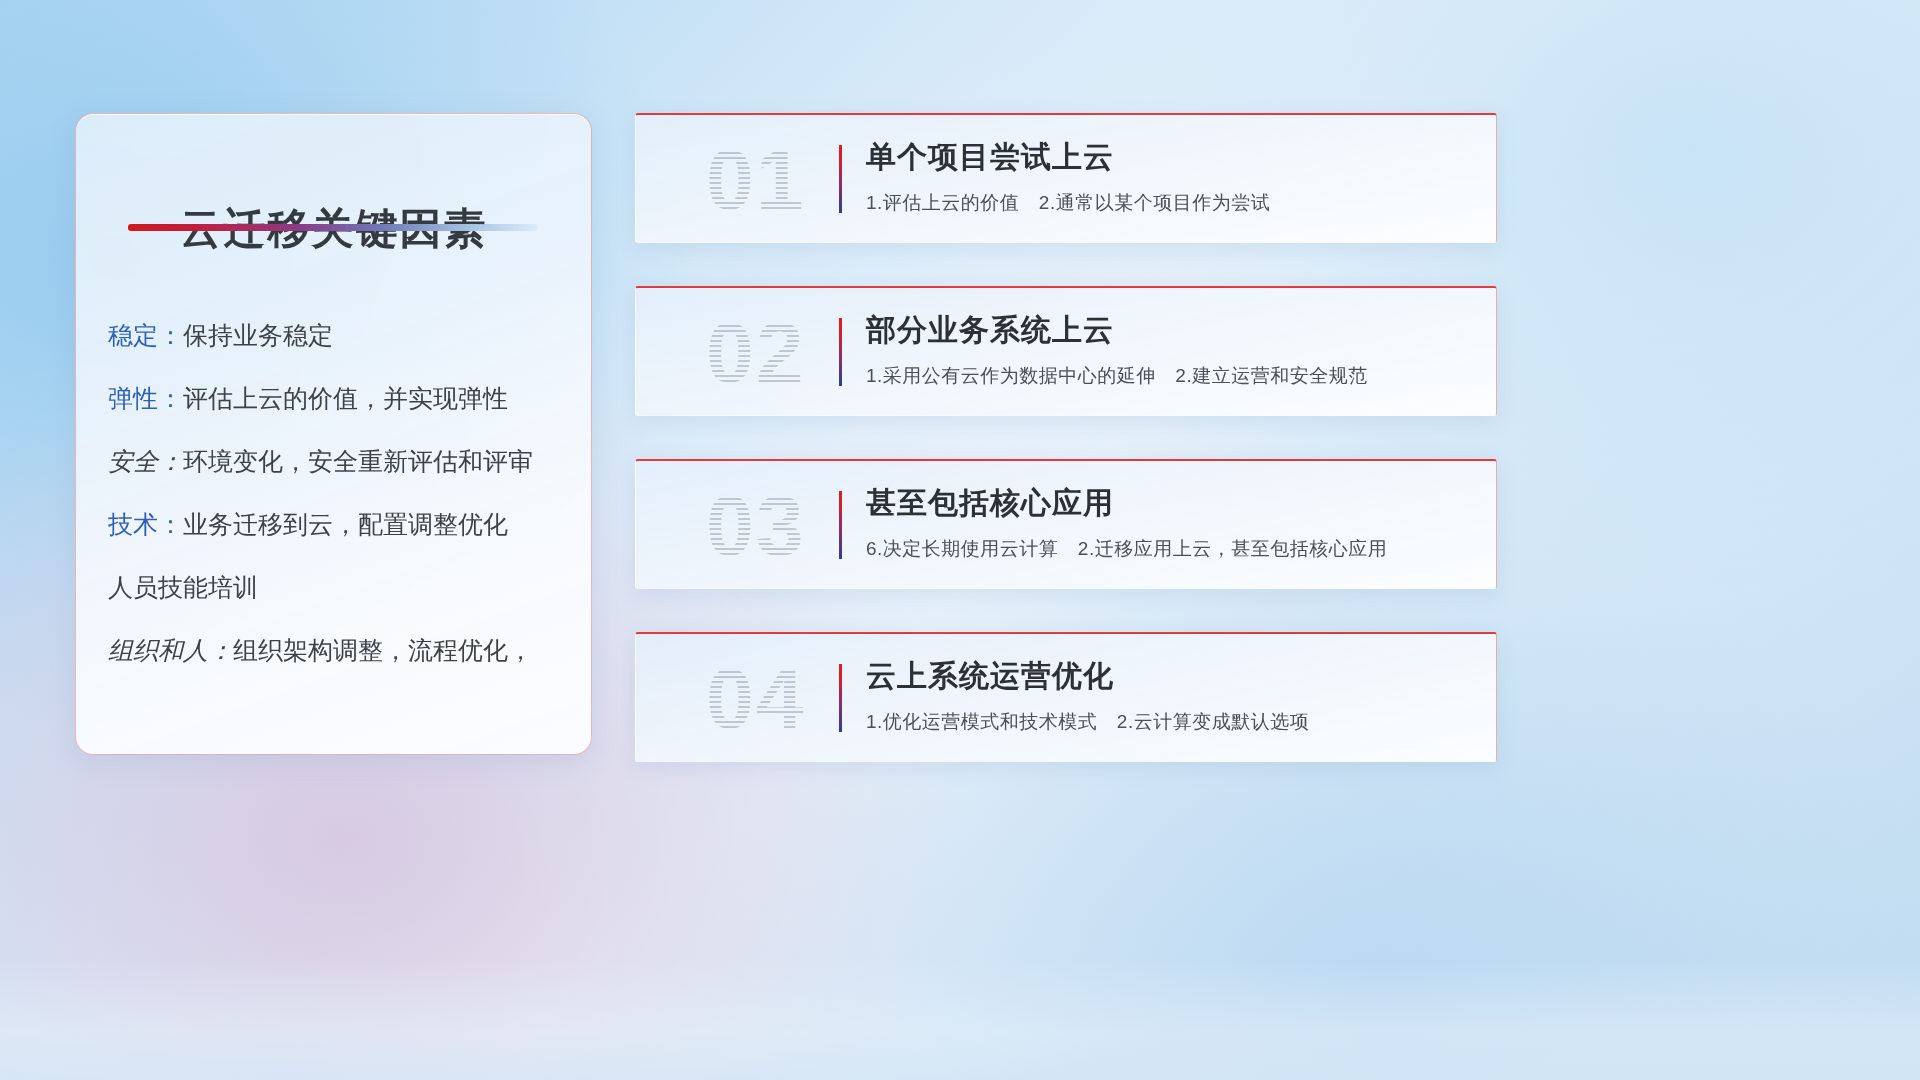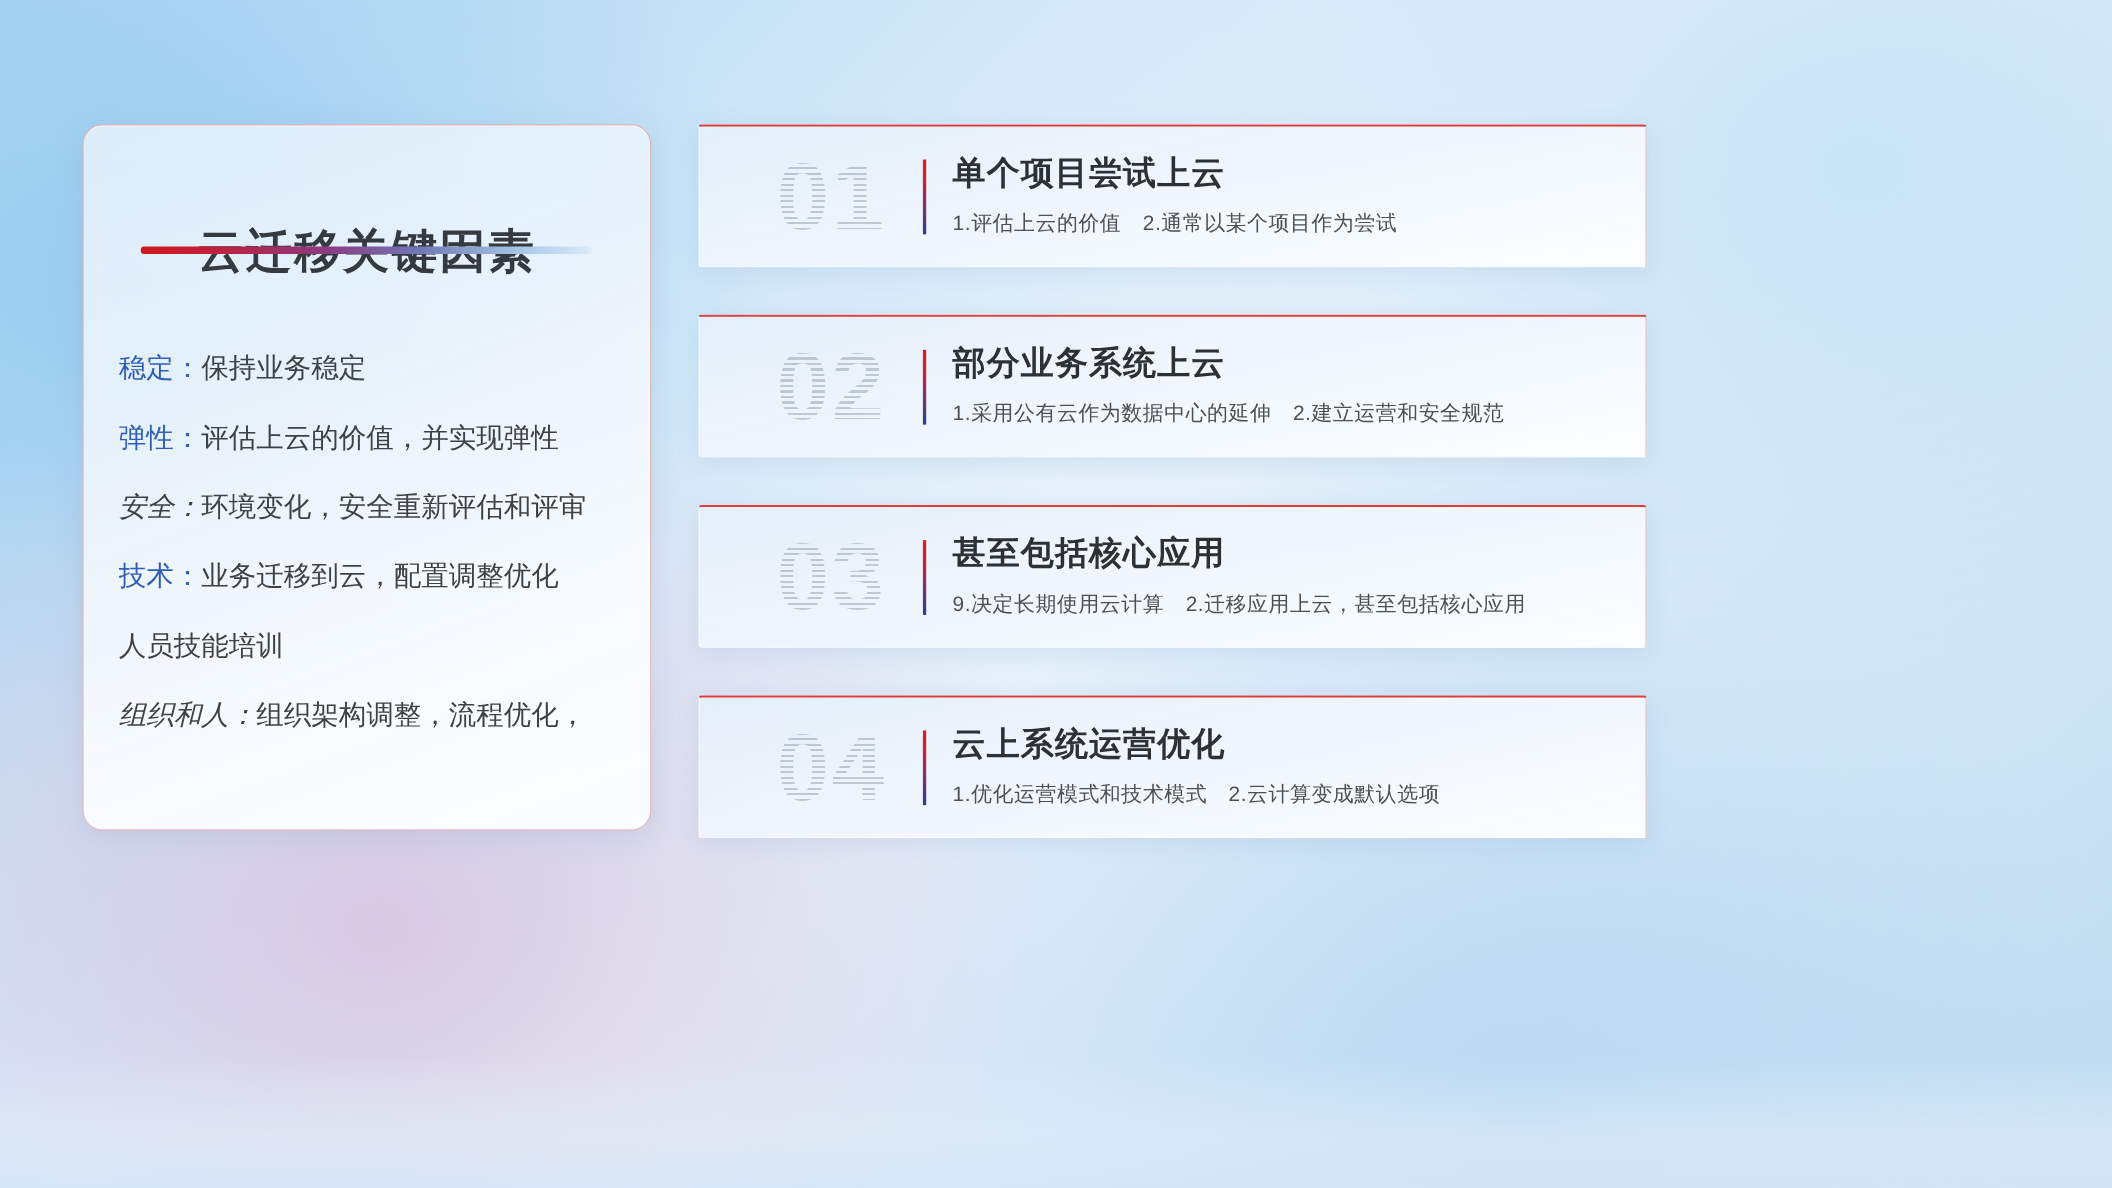--- a/index.html
+++ b/index.html
@@ -185,21 +185,21 @@
         <div class="card-title">部分业务系统上云</div>
         <div class="card-sub">1.采用公有云作为数据中心的延伸　2.建立运营和安全规范</div>
       </div>
     </div>
 
     <div class="card">
       <div class="ghost-num">03</div>
       <div class="divider"></div>
       <div class="card-body">
         <div class="card-title">甚至包括核心应用</div>
-        <div class="card-sub">9.决定长期使用云计算　2.迁移应用上云，甚至包括核心应用</div>
+        <div class="card-sub">6.决定长期使用云计算　2.迁移应用上云，甚至包括核心应用</div>
       </div>
     </div>
 
     <div class="card">
       <div class="ghost-num">04</div>
       <div class="divider"></div>
       <div class="card-body">
         <div class="card-title">云上系统运营优化</div>
         <div class="card-sub">1.优化运营模式和技术模式　2.云计算变成默认选项</div>
       </div>

